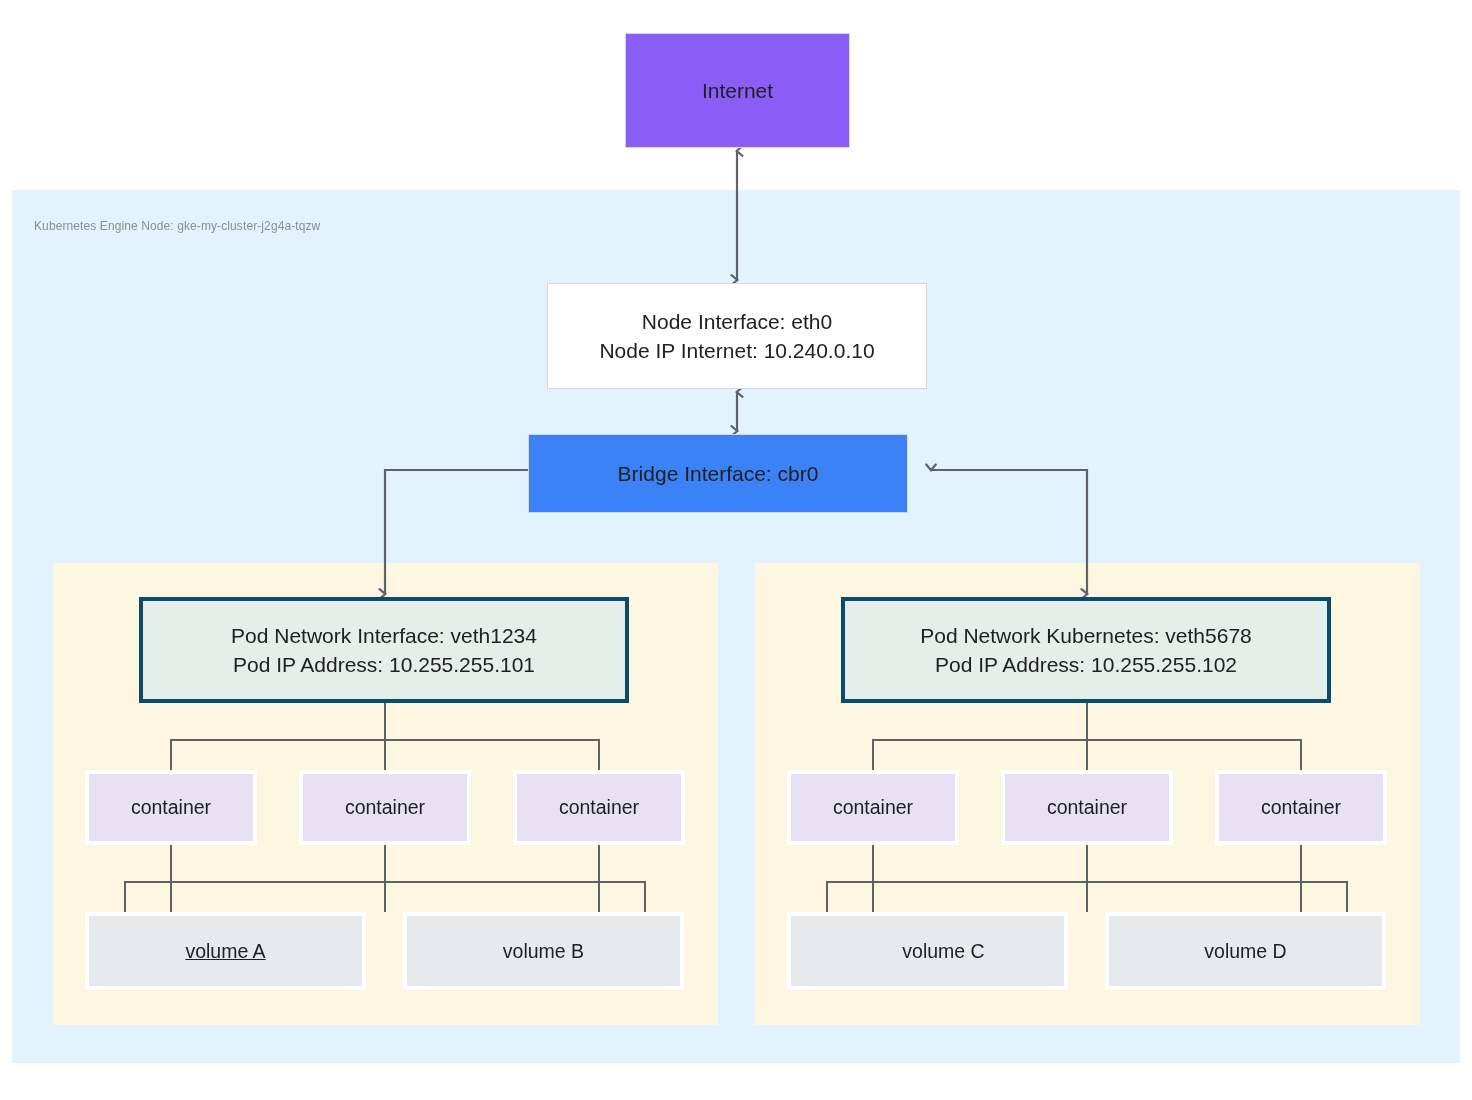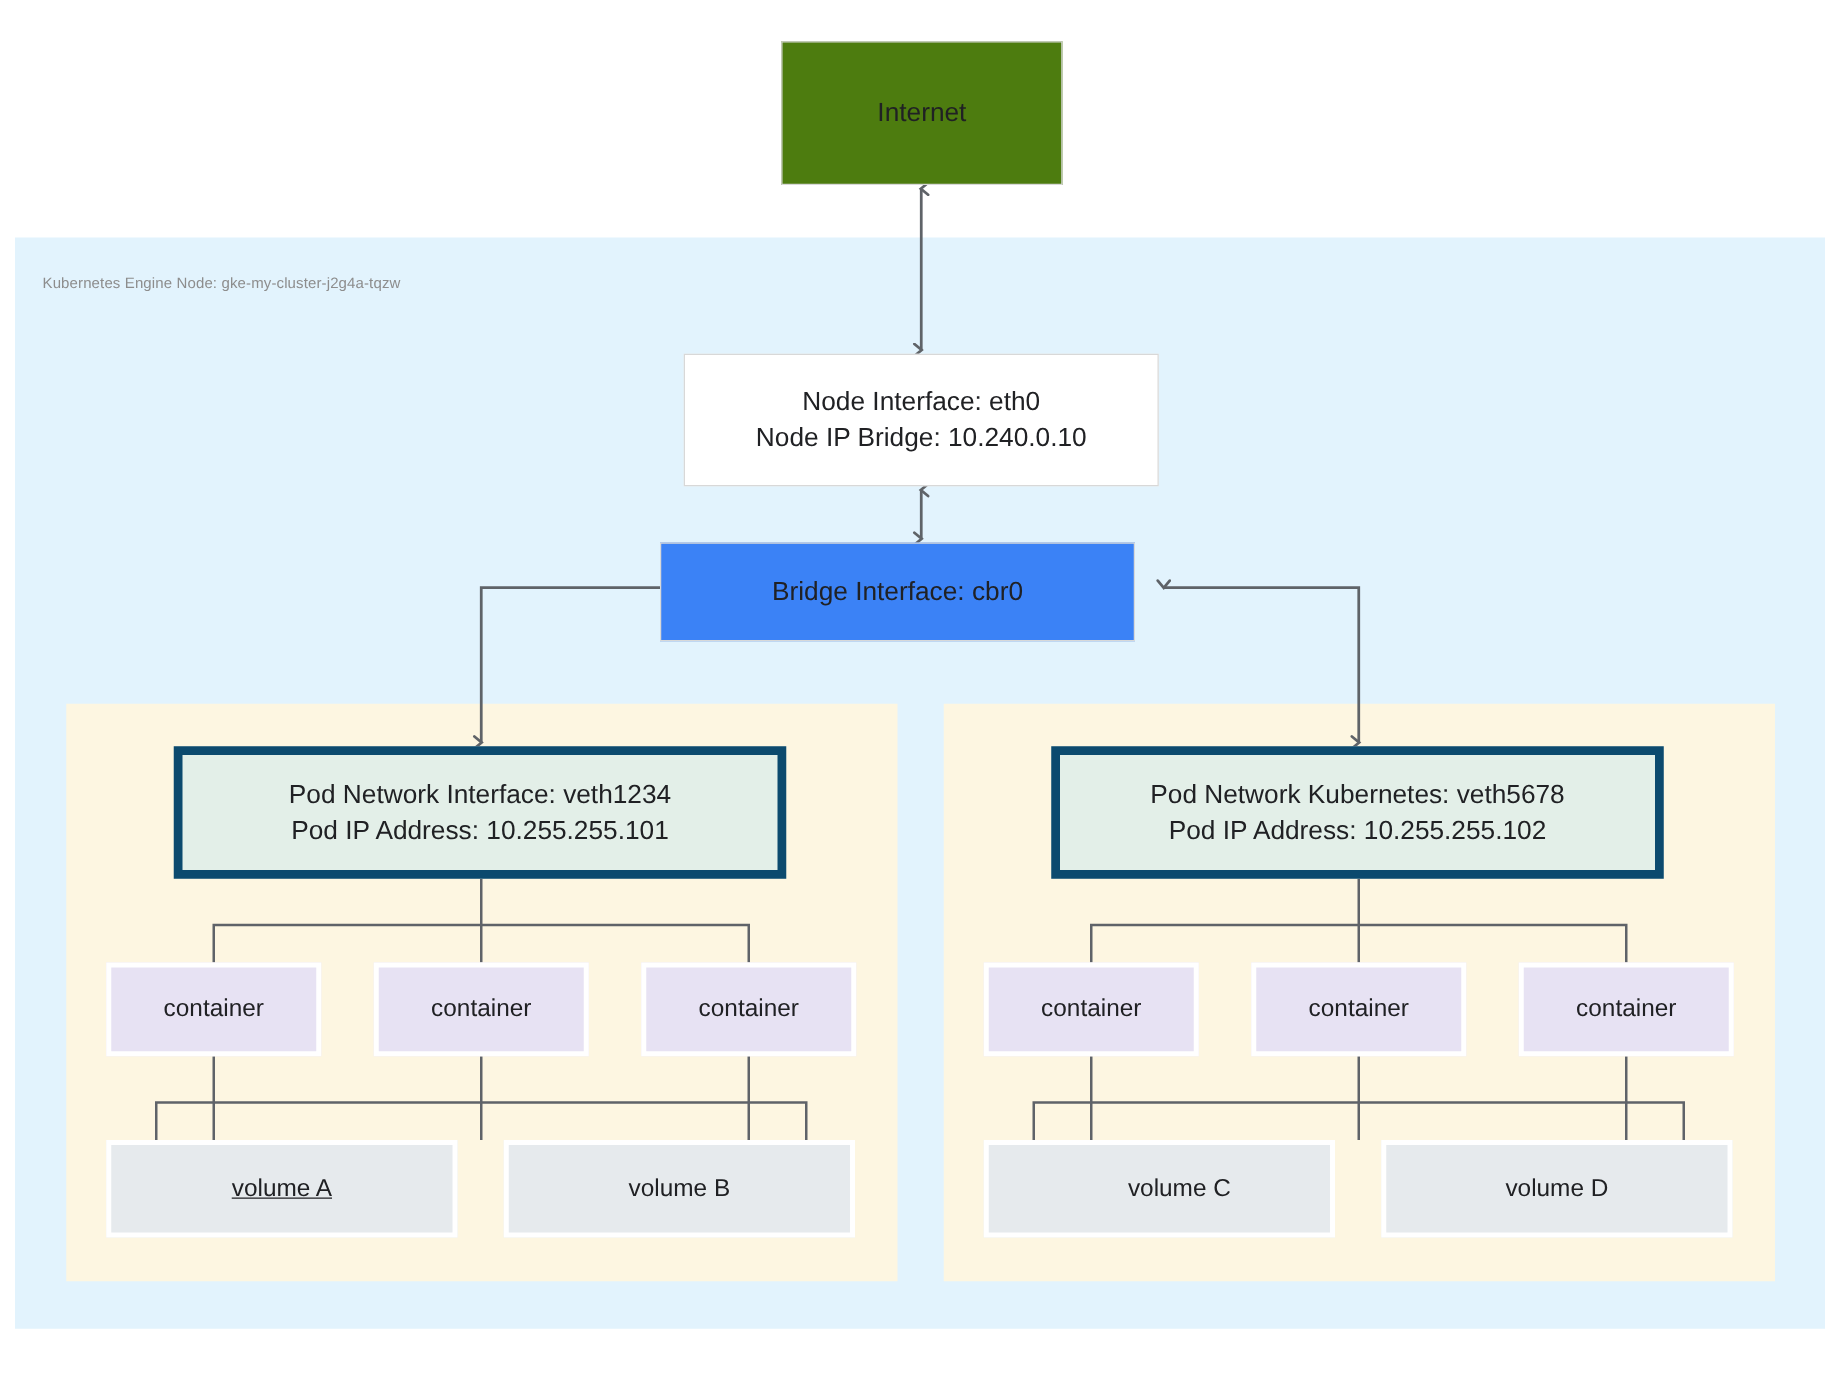--- a/index.html
+++ b/index.html
@@ -67,21 +67,21 @@
   .box .line {
     display: block;
     white-space: nowrap;
   }
 
   .internet-box {
     left: 625px;
     top: 33px;
     width: 225px;
     height: 115px;
-    background: #4d7c0f;
+    background: #8b5cf6;
     border: 1.5px solid #d8d8d8;
     font-size: 21px;
   }
   .node-iface-box {
     left: 547px;
     top: 283px;
     width: 380px;
     height: 106px;
     background: #ffffff;
     border: 1.5px solid #d8d8d8;
@@ -95,21 +95,21 @@
     height: 79px;
     background: #3b82f6;
     border: 1.5px solid #d8d8d8;
     font-size: 21px;
   }
   .pod-iface-box {
     top: 597px;
     width: 490px;
     height: 106px;
     background: #e3efe8;
-    border: 7px solid #0c4a6e;
+    border: 4px solid #0c4a6e;
     font-size: 21px;
     line-height: 29px;
   }
   #pod-iface-1 { left: 139px; }
   #pod-iface-2 { left: 841px; }
 
   .container-box {
     top: 770px;
     width: 172px;
     height: 75px;
@@ -169,21 +169,21 @@
       <path d="M827,912 L827,882 L1347,882 L1347,912"></path>
     </g>
   </svg>
 
   <div class="box internet-box">
     <span class="line">Internet</span>
   </div>
 
   <div class="box node-iface-box">
     <span class="line">Node Interface: eth0</span>
-    <span class="line">Node IP Bridge: 10.240.0.10</span>
+    <span class="line">Node IP Internet: 10.240.0.10</span>
   </div>
 
   <div class="box bridge-box">
     <span class="line">Bridge Interface: cbr0</span>
   </div>
 
   <div class="box pod-iface-box" id="pod-iface-1">
     <span class="line">Pod Network Interface: veth1234</span>
     <span class="line">Pod IP Address: 10.255.255.101</span>
   </div>

